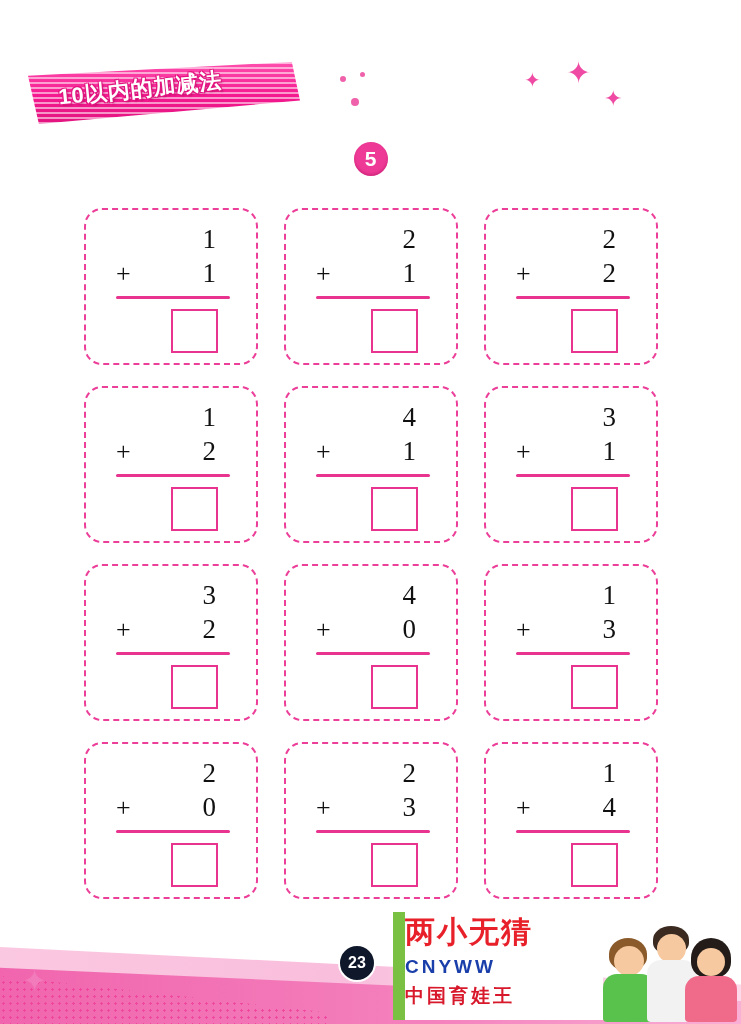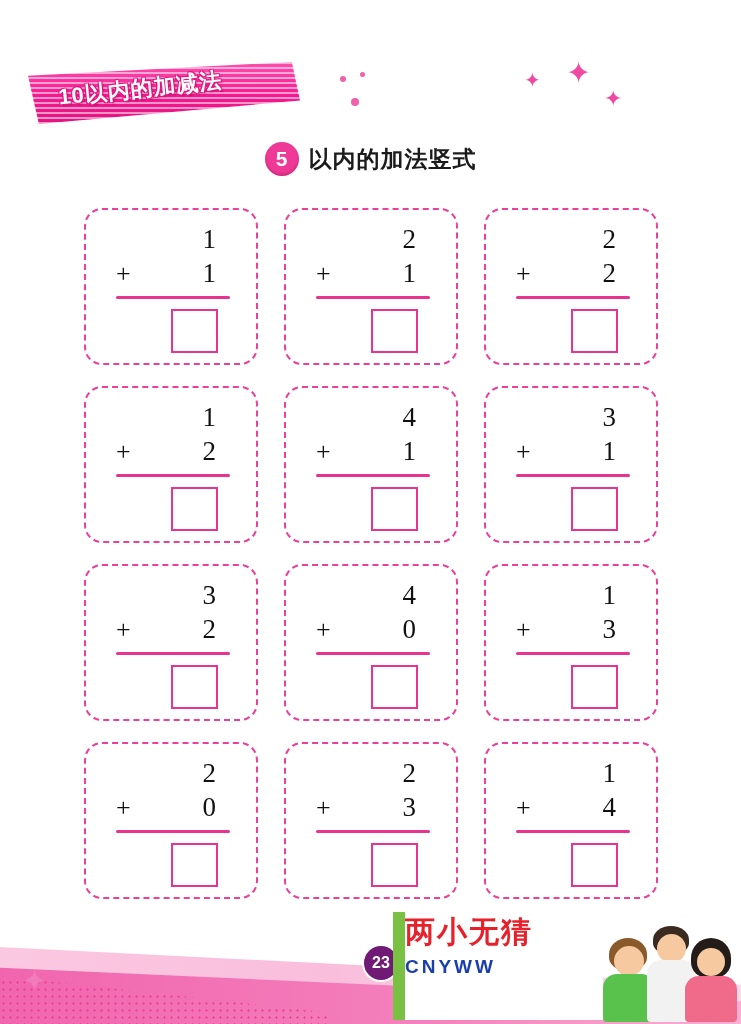--- a/index.html
+++ b/index.html
@@ -188,26 +188,26 @@
     bottom: 0;
     width: 330px;
     height: 80px;
     background-image: radial-gradient(#ee3a96 1.3px, transparent 1.4px);
     background-size: 7px 7px;
     clip-path: polygon(0% 40%, 100% 86%, 100% 100%, 0% 100%);
     opacity: .75;
   }
   .page-number {
     position: absolute;
-    left: 362px;
+    left: 338px;
     bottom: 42px;
     width: 34px;
     height: 34px;
     border-radius: 50%;
-    background: #701a75;
+    background: #0f172a;
     color: #ffffff;
     font-size: 16px;
     font-weight: bold;
     display: flex;
     align-items: center;
     justify-content: center;
     border: 2px solid #ffffff;
   }
   .corner-star {
     position: absolute;
@@ -295,21 +295,20 @@
   <div class="dot" style="left:340px;top:76px;width:6px;height:6px;"></div>
   <div class="dot" style="left:360px;top:72px;width:5px;height:5px;"></div>
   <div class="dot" style="left:351px;top:98px;width:8px;height:8px;"></div>
   <div class="star" style="left:524px;top:70px;font-size:20px;">✦</div>
   <div class="star" style="left:566px;top:58px;font-size:30px;">✦</div>
   <div class="star" style="left:604px;top:88px;font-size:22px;">✦</div>
 </div>
 
 <div class="heading">
   <div class="heading-badge">5</div>
-  <div class="heading-text">以内的加法竖式</div>
 </div>
 
 <div class="grid">
 
   <div class="card">
     <div class="prob">
       <div class="prob-row">
         <span class="op">&nbsp;</span>
         <span class="num">1</span>
       </div>
@@ -494,20 +493,21 @@
   <div class="bottom-wedge2"></div>
   <div class="bottom-dots"></div>
   <div class="corner-star">✦</div>
   <div class="page-number">23</div>
 </div>
 
 <div class="watermark">
   <div class="wm-badge">
     <div class="wm-line1">两小无猜</div>
     <div class="wm-line2">CNYWW</div>
+    <div class="wm-line3">中国育娃王</div>
   </div>
   <div class="wm-people">
     <div class="kid" style="left:0;width:60px;height:84px;">
       <div class="hair" style="left:10px;top:0;width:38px;height:32px;background:#8a5a2b;"></div>
       <div class="head" style="left:15px;top:8px;width:30px;height:30px;"></div>
       <div class="body" style="left:4px;top:36px;width:52px;height:48px;background:#59c24d;"></div>
     </div>
     <div class="kid" style="left:42px;width:58px;height:96px;">
       <div class="hair" style="left:12px;top:0;width:36px;height:28px;background:#3a2a20;"></div>
       <div class="head" style="left:16px;top:8px;width:29px;height:29px;"></div>

